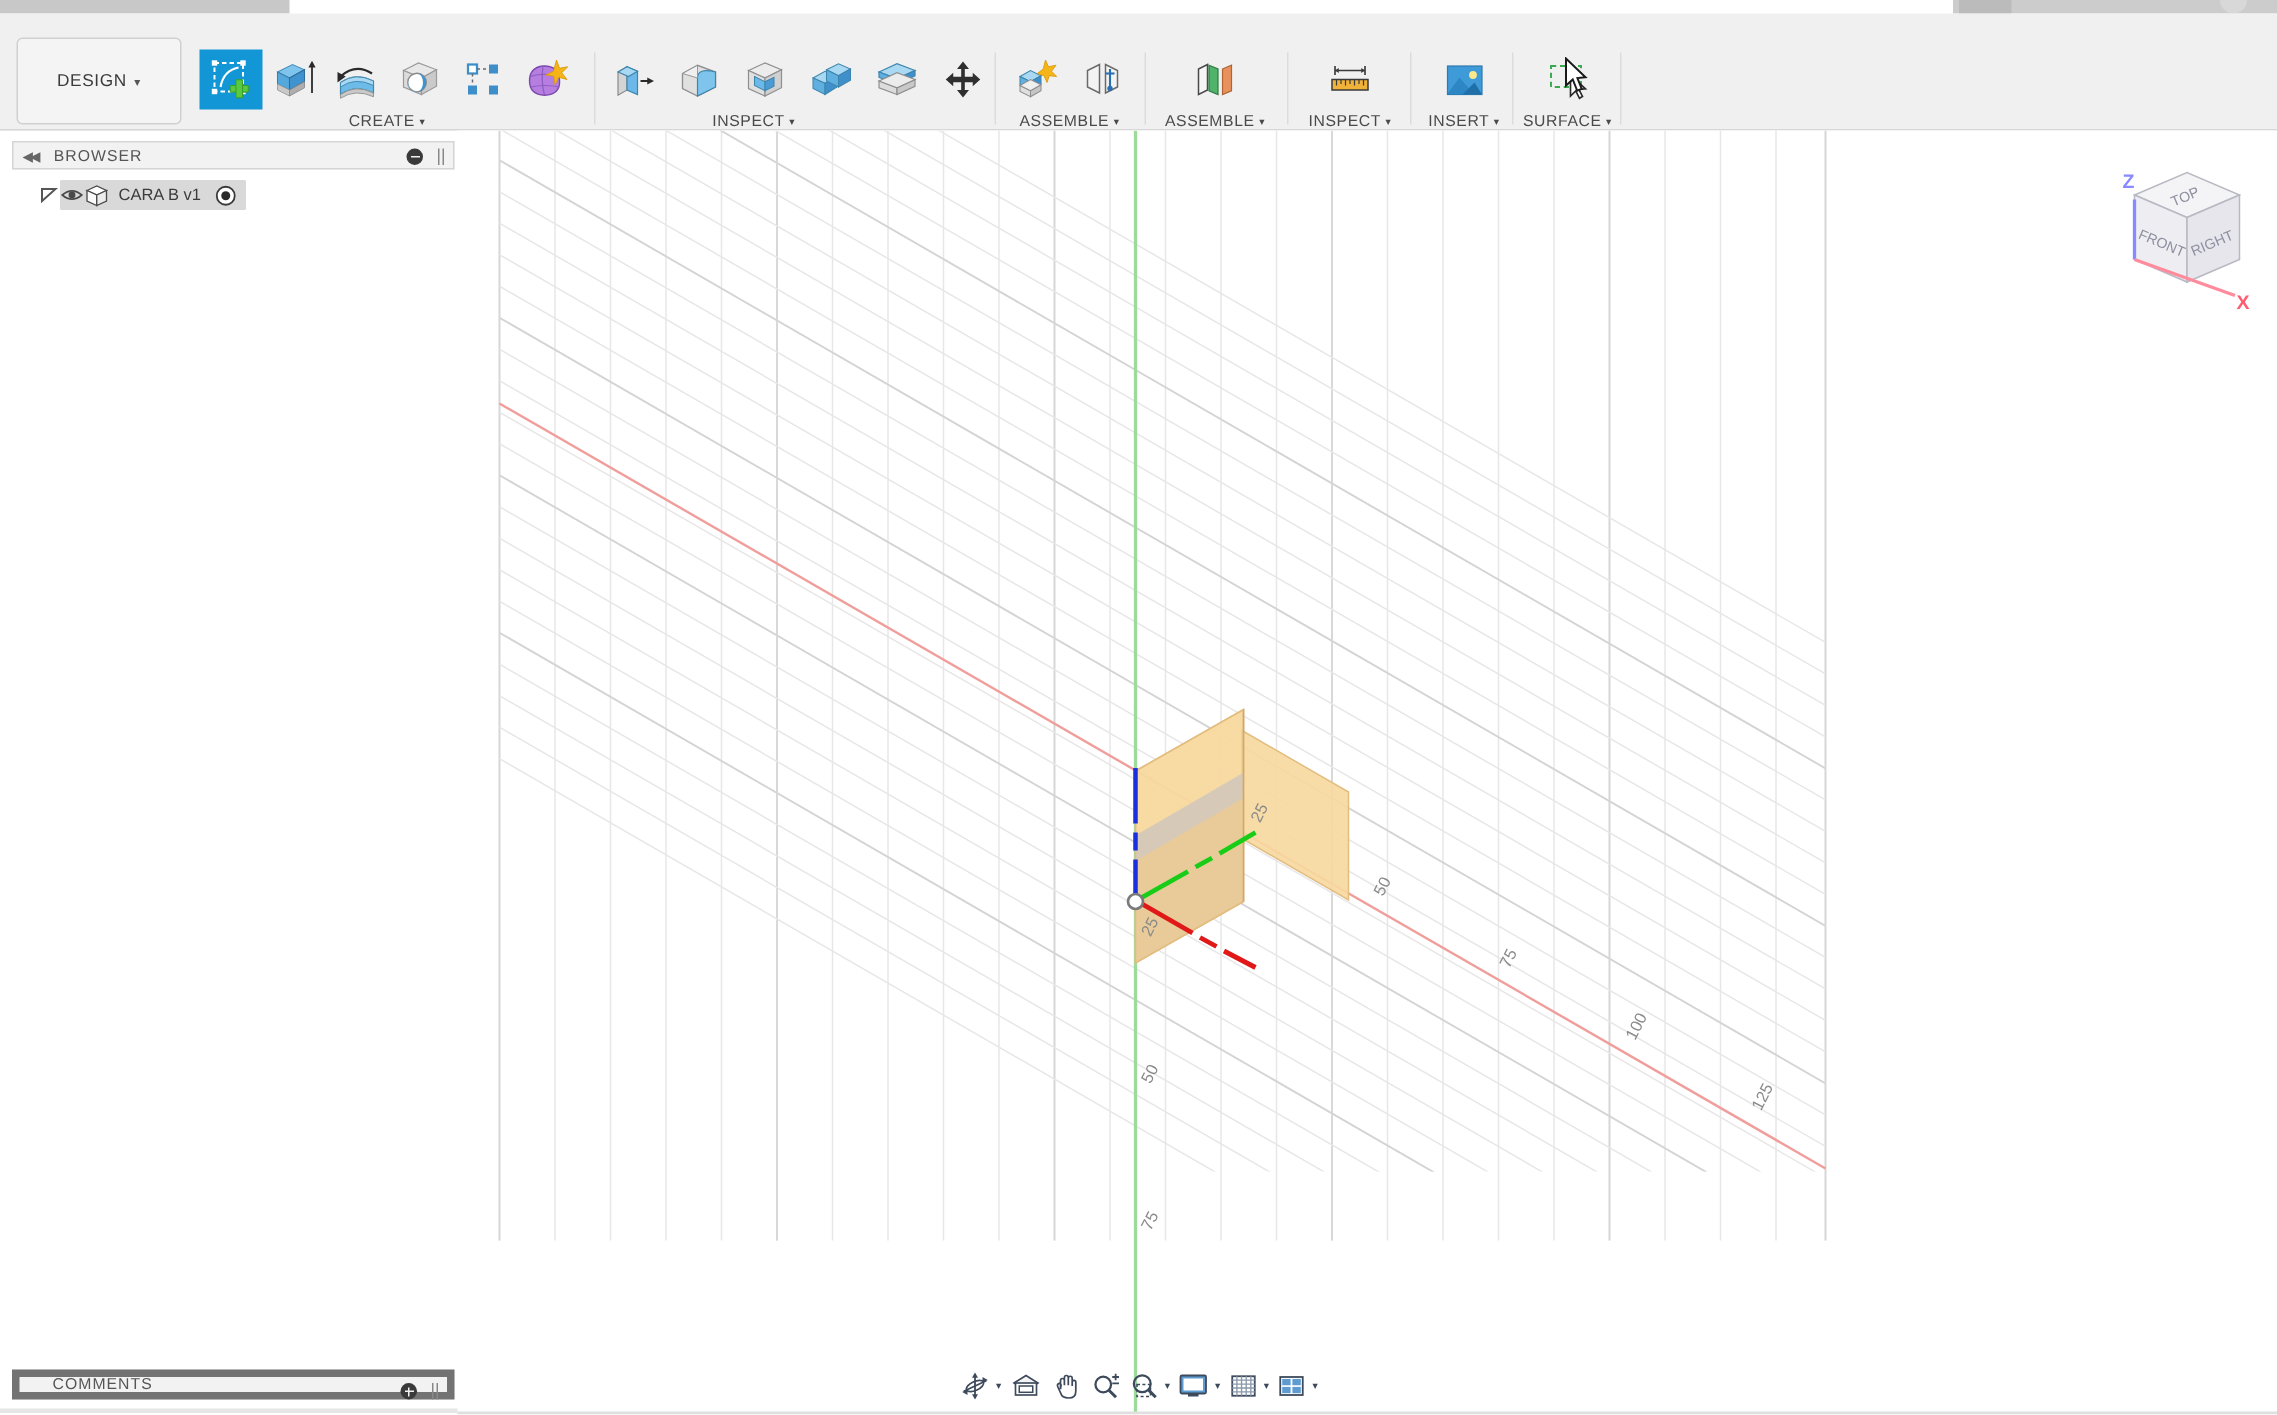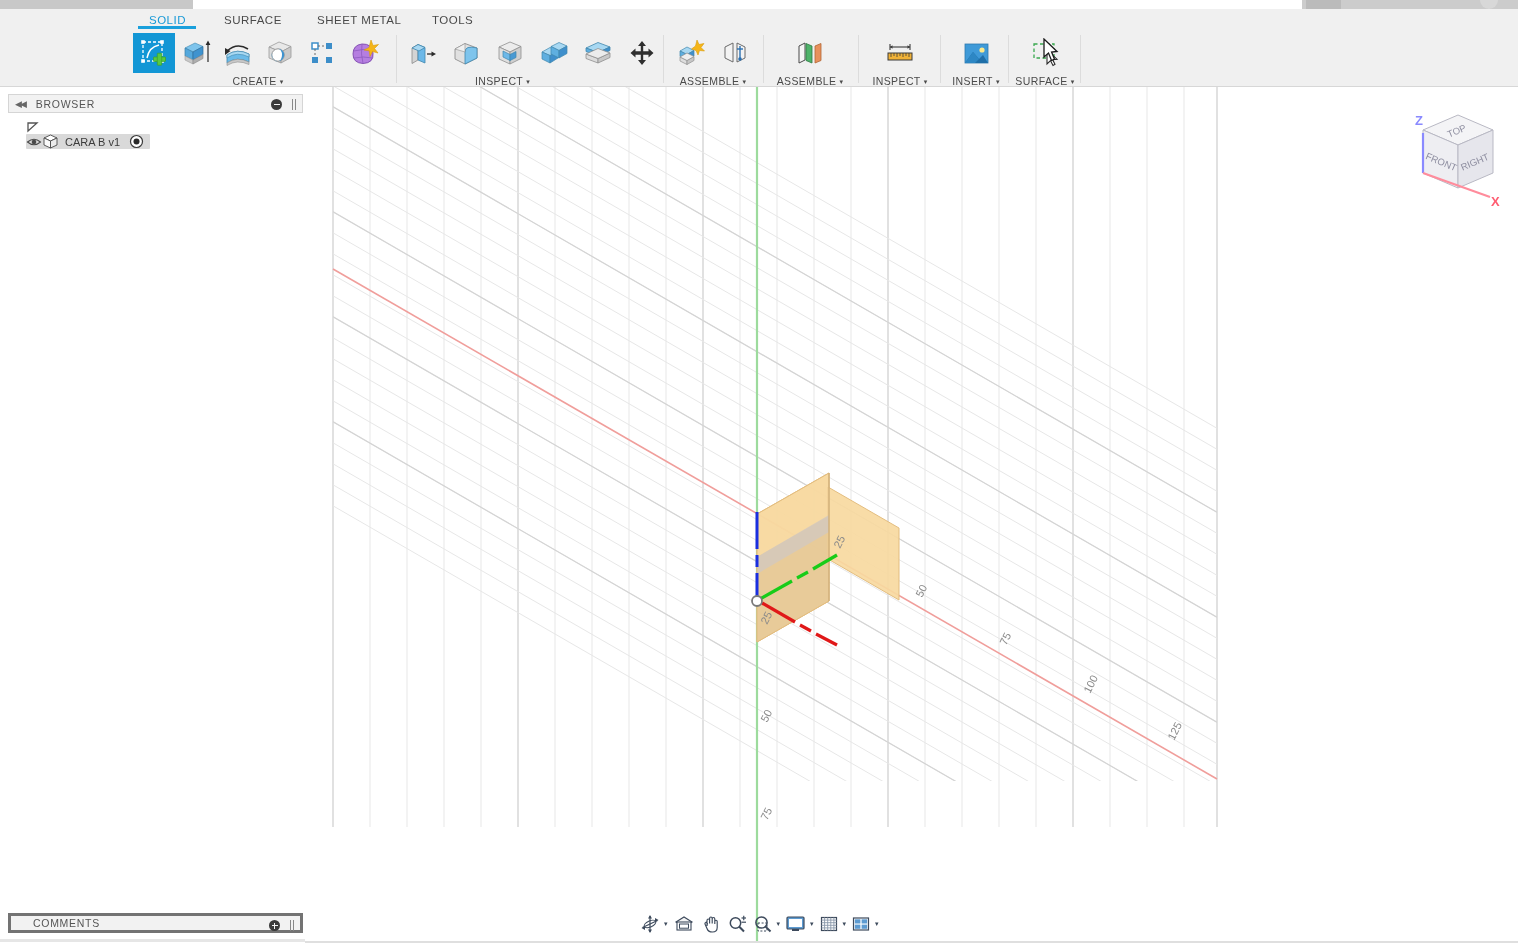--- a/index.html
+++ b/index.html
@@ -102,43 +102,43 @@
   .browser-minus::after {
     content: ""; width: 6px; height: 1.5px; background: #f2f2f2;
   }
   .browser-grip {
     position: absolute; right: 6px; top: 4px; width: 2px; height: 11px;
     border-left: 1px solid #888; border-right: 1px solid #888; width: 4px;
   }
 
   .tree { position: absolute; left: 8px; top: 120px; width: 295px; }
   .tree-row {
-    position: relative; height: 20px; display: flex; align-items: flex-start;
-    margin-bottom: 4px; cursor: pointer; flex-direction: column;
+    position: relative; height: 20px; display: flex; align-items: center;
+    margin-bottom: 4px; cursor: pointer;
   }
   .tri {
     width: 14px; height: 14px; position: relative; flex: none; cursor: pointer;
   }
   .rowbg {
     display: flex; align-items: center; height: 20px;
     background: #e8e8e8; border-radius: 1px; padding-right: 6px;
   }
   .rowbg.sel { background: #d9d9d9; }
   .tree-label { font-size: 11px; color: #3c3c3c; padding: 0 6px; white-space: nowrap; }
   .tree-label.dim { color: #555; }
   .eye { width: 16px; height: 14px; flex: none; }
   .cube-ic { width: 17px; height: 15px; flex: none; }
   .gear-ic { width: 16px; height: 16px; flex: none; }
   .folder-ic { width: 17px; height: 14px; flex: none; }
   .dot-ic { width: 15px; height: 15px; flex: none; margin-left: 3px; }
 
   
   .comments {
     position: absolute; left: 8px; top: 913px; width: 295px; height: 20px;
-    background: #f2f2f2; border: 3px solid #737373;
+    background: #f2f2f2; border: 5px solid #737373;
     display: flex; align-items: center;
   }
   .comments-title {
     font-size: 10.5px; color: #555; margin-left: 22px; letter-spacing: .7px;
   }
   .comments-plus {
     position: absolute; right: 20px; top: 4px; width: 11px; height: 11px;
     border-radius: 50%; background: #3a3a3a; cursor: pointer;
   }
   .comments-plus::before, .comments-plus::after {
@@ -193,28 +193,25 @@
 
   <div class="top-scroll-strip">
     <div class="top-scroll-thumb-l"></div>
     <div class="top-scroll-track-r"></div>
     <div class="top-scroll-thumb-r"></div>
     <div class="top-scroll-btn-r"></div>
   </div>
 
   <div class="ribbon">
 
-
-    <div class="tab-labels">
-      <div class="tab-label active" style="left:149px;">SOLID</div>
-      <div class="tab-underline" style="left:138px; width:58px;"></div>
-      <div class="tab-label" style="left:224px;">SURFACE</div>
-      <div class="tab-label" style="left:317px;">SHEET METAL</div>
-      <div class="tab-label" style="left:432px;">TOOLS</div>
-    </div>
+    <div class="design-btn">
+      <span>DESIGN</span>
+      <span class="caret">▾</span>
+    </div>
+
 
     <div class="panel-group" style="left:133px; width:250px;">
       <div class="panel-icons">
 
         <div class="icon-btn active" style="width:42px;">
           <svg width="30" height="30" viewBox="0 0 30 30">
             <rect x="4" y="4" width="19" height="19" fill="none" stroke="#ffffff" stroke-width="1.3" stroke-dasharray="3,2"></rect>
             <path d="M8 20 Q10 9 20 7" fill="none" stroke="#ffffff" stroke-width="1.4"></path>
             <rect x="2.2" y="2.2" width="3.6" height="3.6" fill="#ffffff"></rect>
             <rect x="21.2" y="2.2" width="3.6" height="3.6" fill="#ffffff"></rect>

